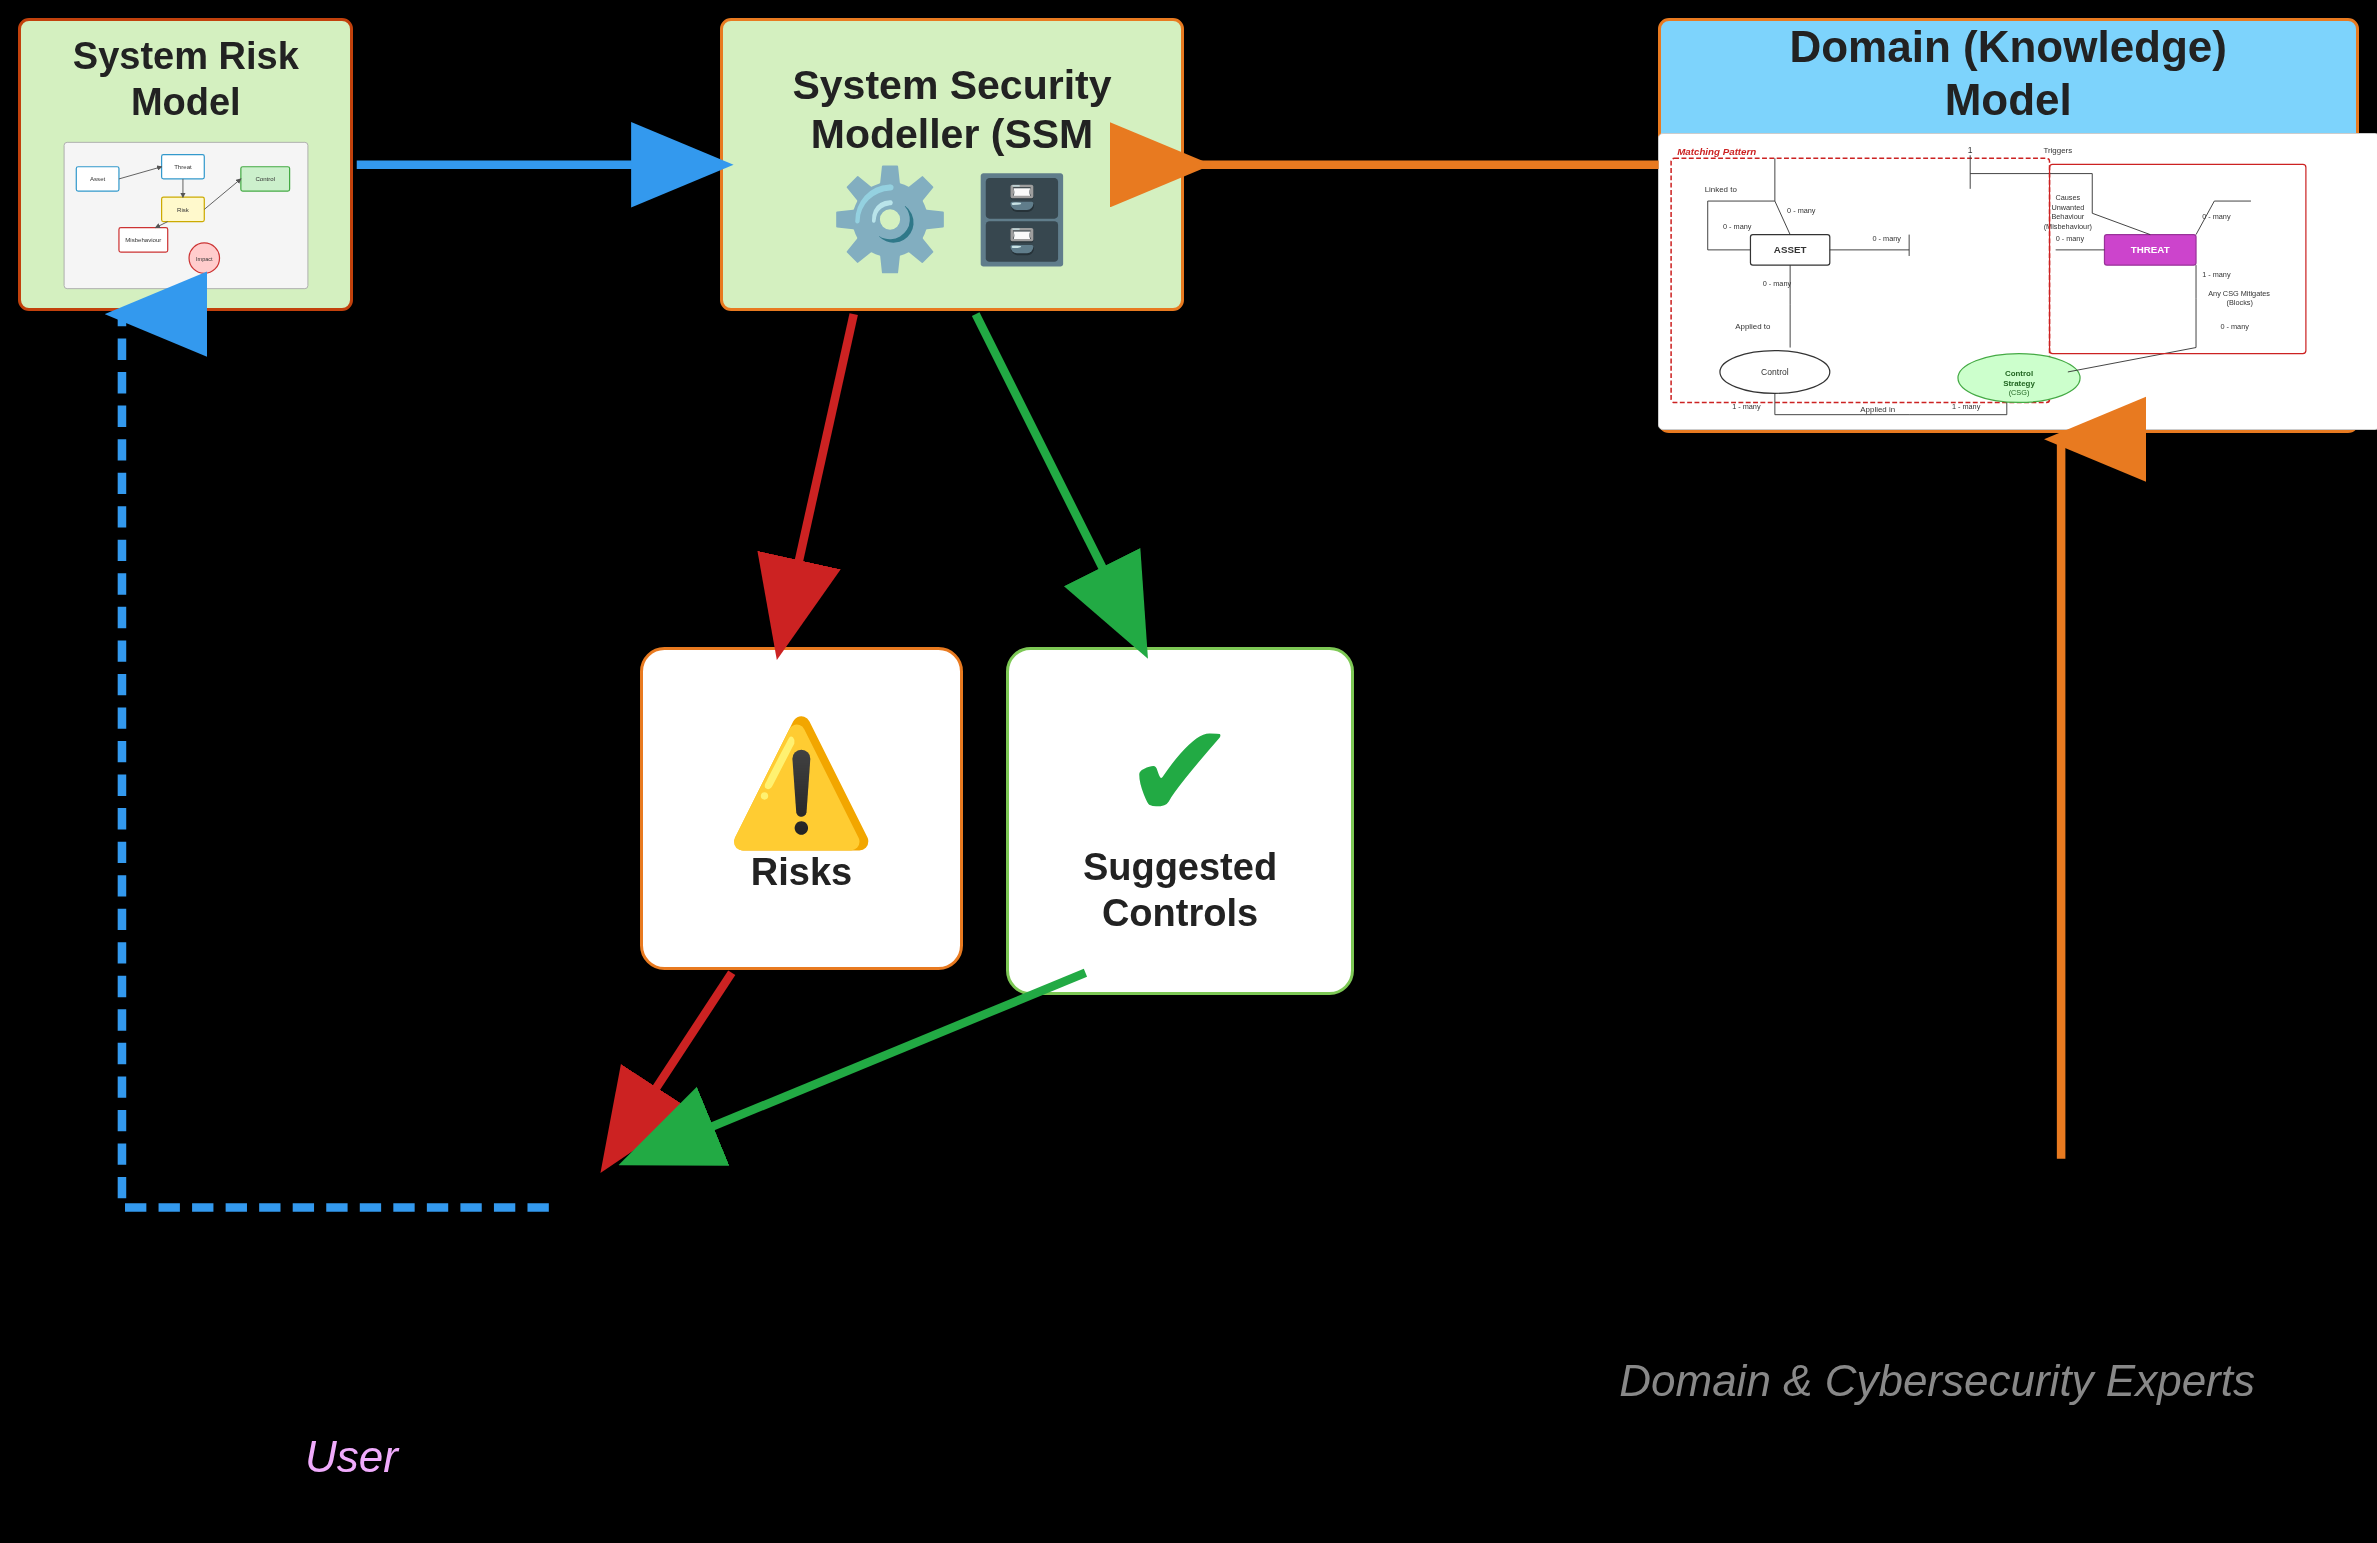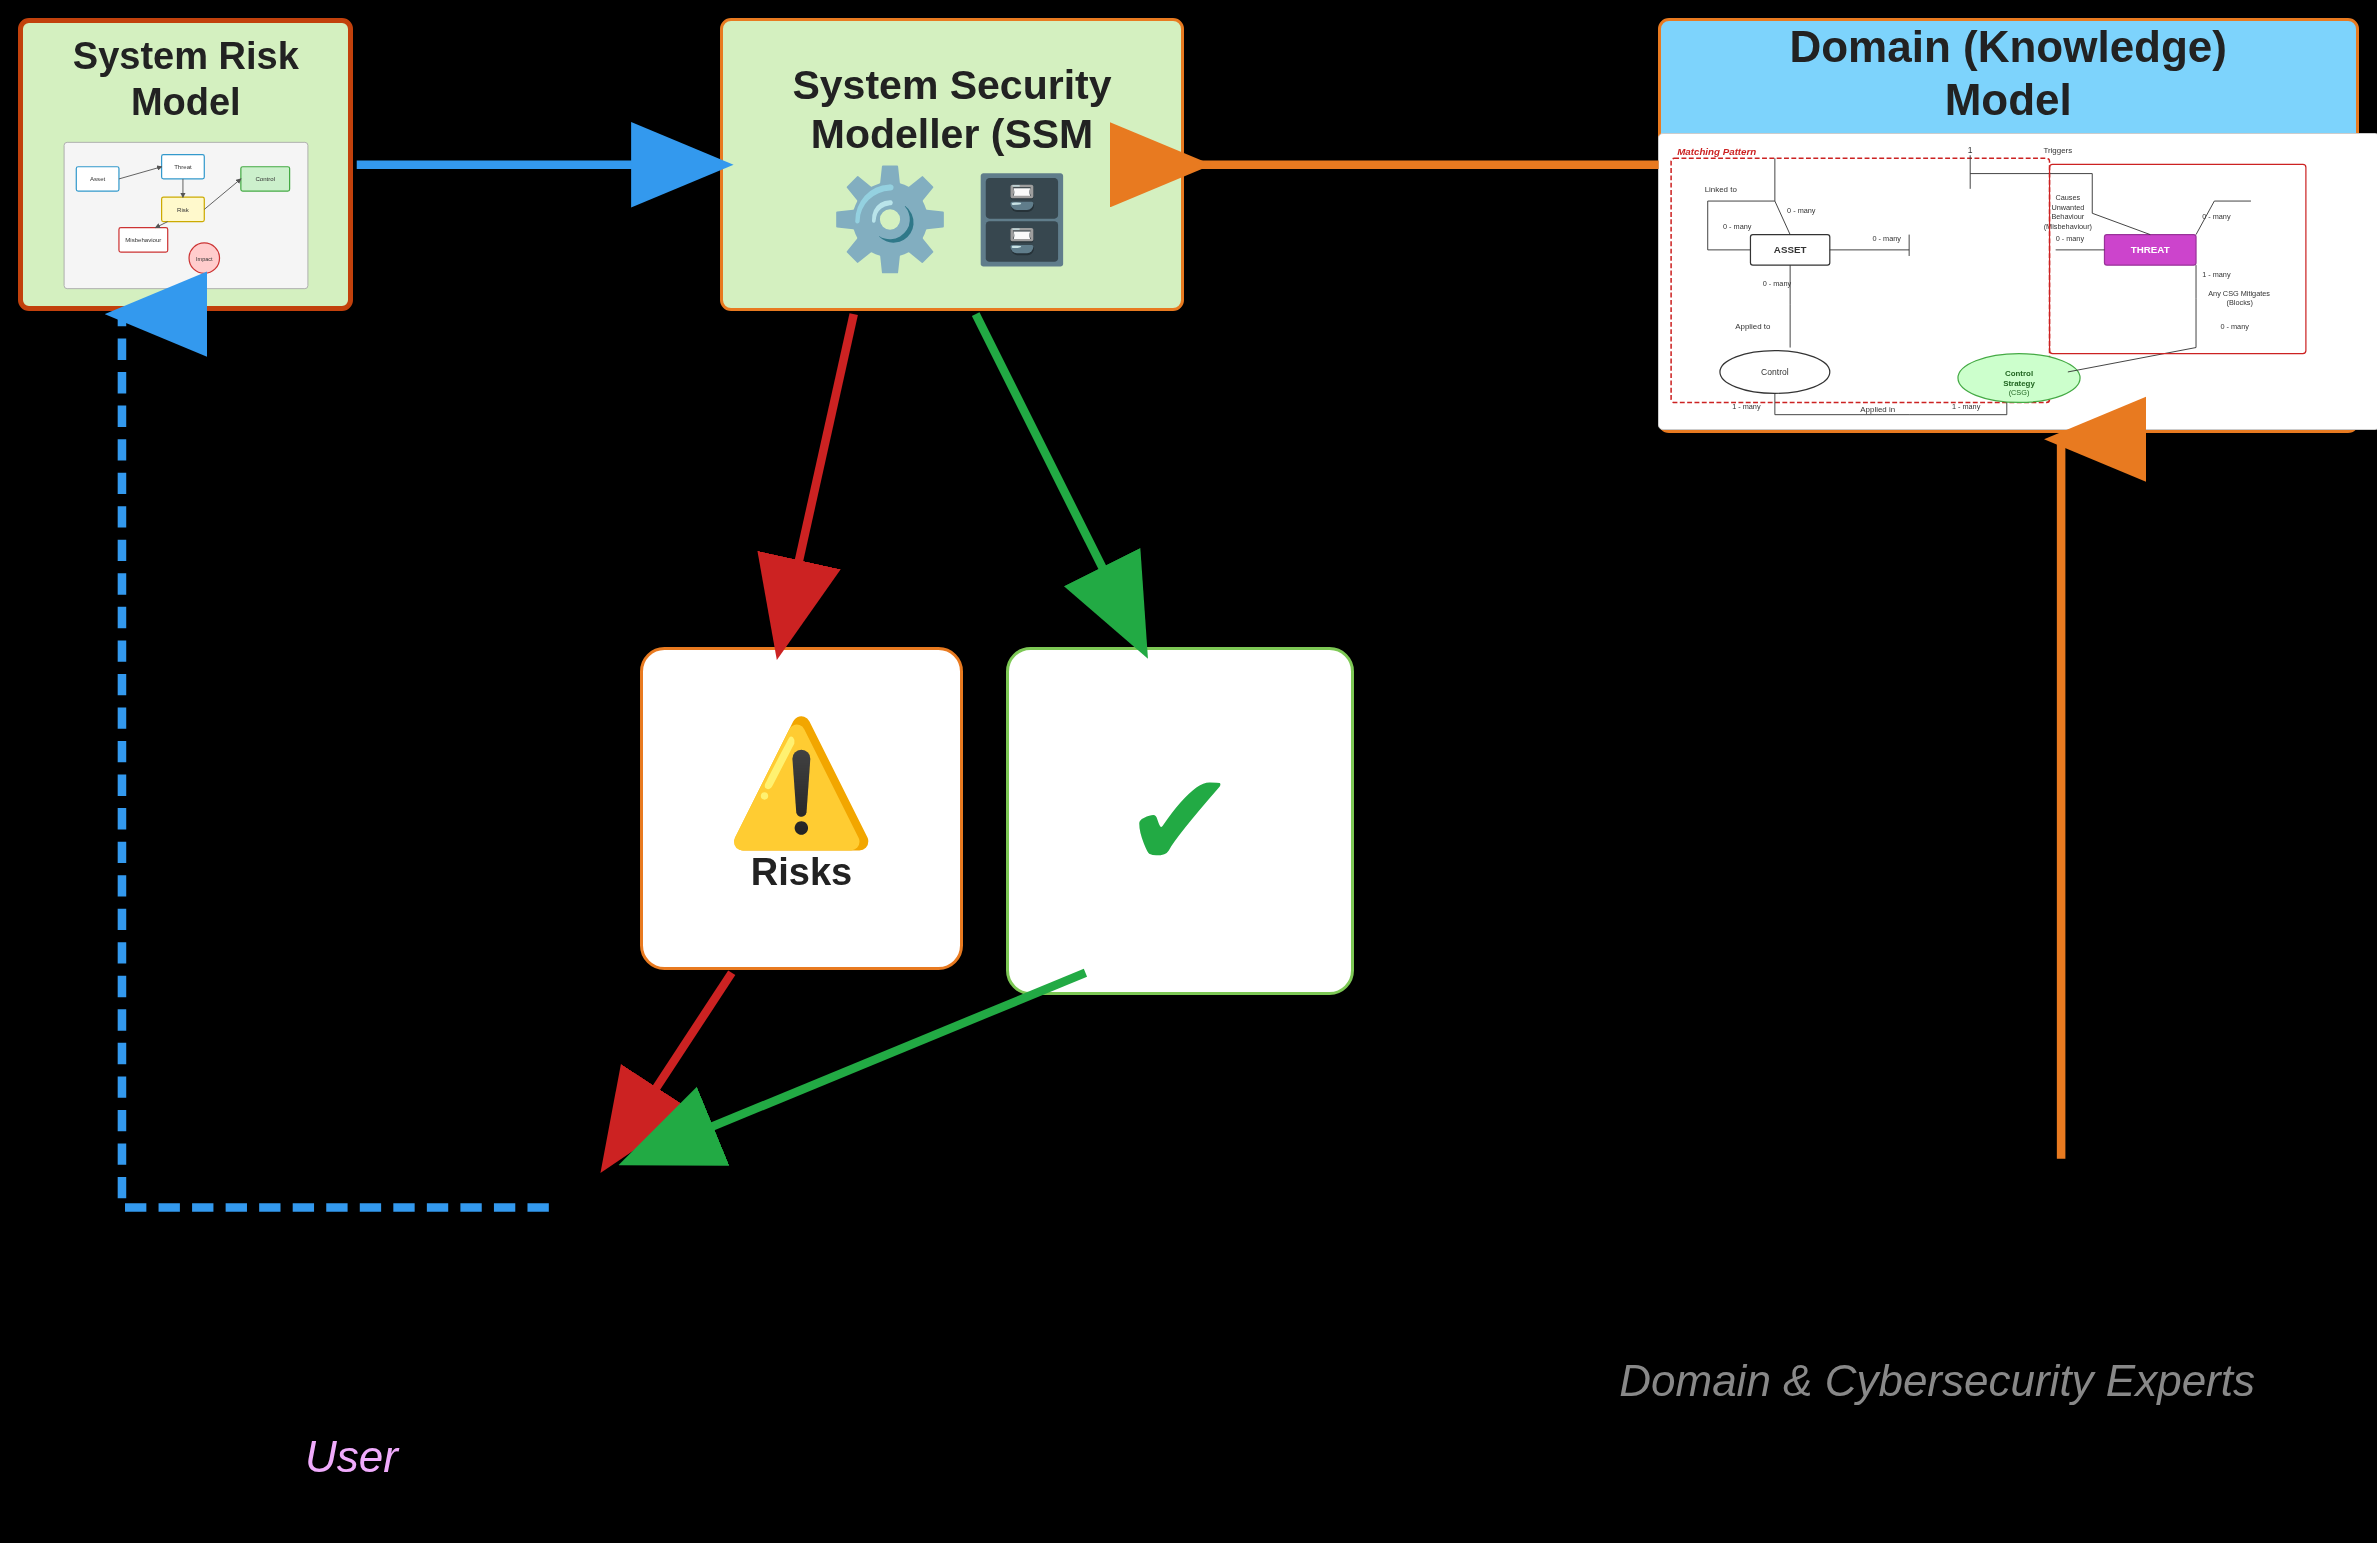--- a/index.html
+++ b/index.html
@@ -22,21 +22,21 @@
       justify-content: center;
     }
 
     
     #system-risk-model {
       left: 18.3px;
       top: 18.3px;
       width: 335px;
       height: 293px;
       background: #d4f0c0;
-      border: 5px solid #c2410c;
+      border: 3px solid #c2410c;
     }
 
     #system-risk-model .box-title {
       font-size: 38px;
       font-weight: bold;
       color: #222;
       text-align: center;
       line-height: 1.2;
       margin-bottom: 11px;
       padding: 0 12.2px;
@@ -341,20 +341,22 @@
   </div>
 </div>
 
 <div id="risks-box" class="box">
   <span class="warning-icon">⚠️</span>
   <div class="box-label">Risks</div>
 </div>
 
 <div id="controls-box" class="box">
   <span class="check-icon">✔</span>
+  <div class="box-label">Suggested
+Controls</div>
 </div>
 
 <div class="user-label">User</div>
 
 <div class="domain-experts-label">Domain &amp;
 Cybersecurity
 Experts</div>
 
 <svg id="arrows-svg" viewBox="0 0 3898 2530" width="2377" height="1543">
   <defs>

